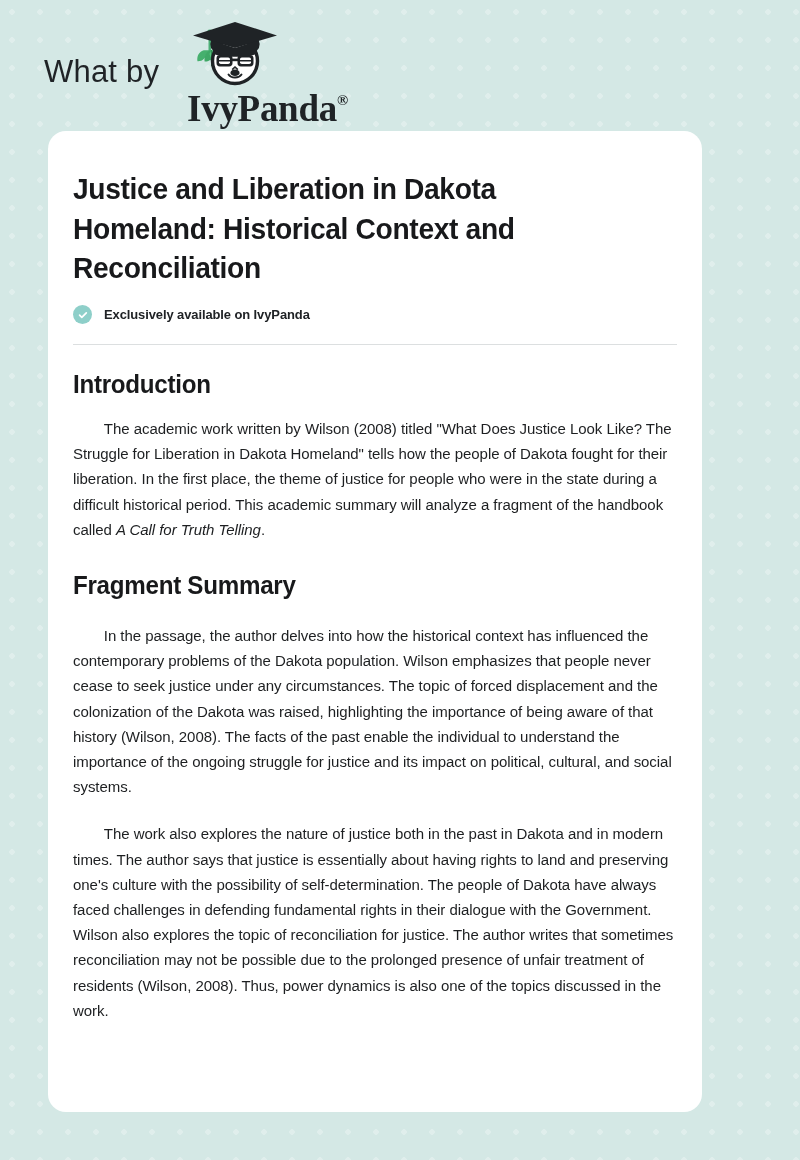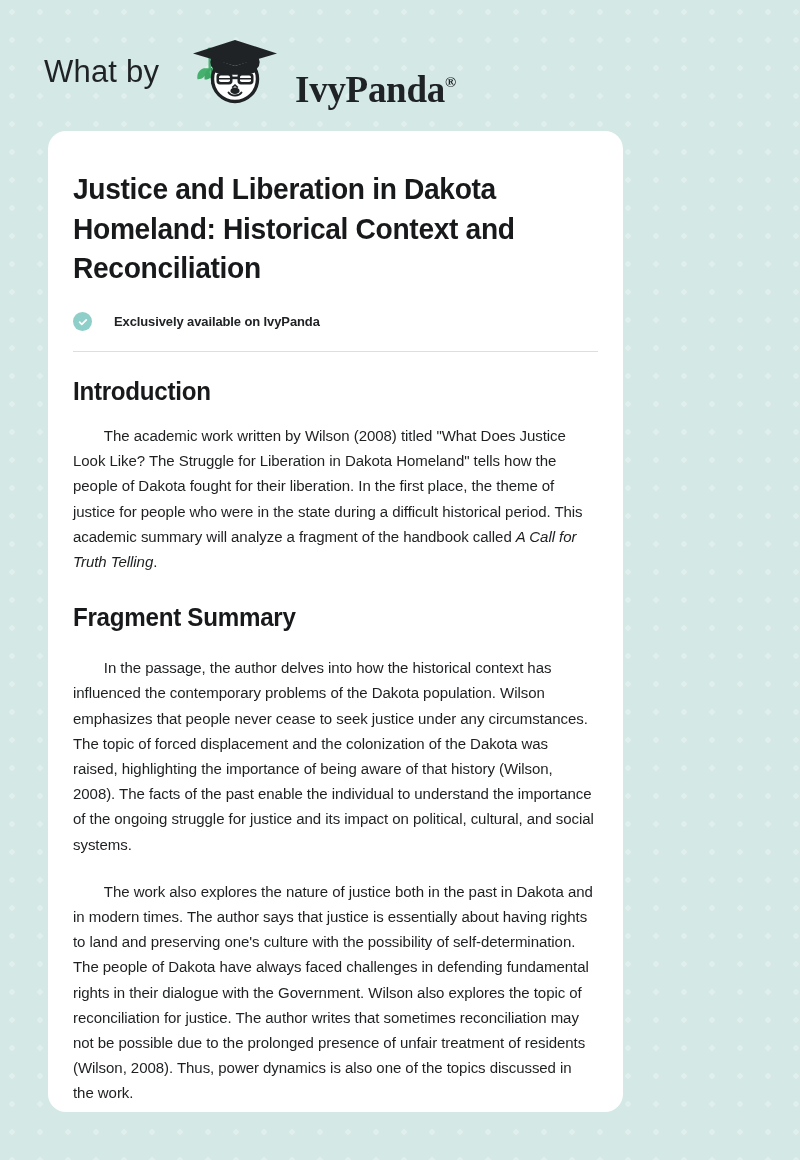--- a/index.html
+++ b/index.html
@@ -31,22 +31,23 @@
   .brand-essay-by {
     font-family: "Liberation Sans", sans-serif;
     font-size: 31px;
     font-weight: 400;
     color: #1f2326;
     letter-spacing: 0.2px;
     line-height: 1;
   }
   .brand-logo-group {
     display: flex;
-    align-items: flex-end;
+    align-items: flex-start;
     margin-left: 22px;
+    flex-direction: column;
   }
   .panda-mark {
     width: 108px;
     height: 72px;
     display: block;
   }
   .brand-wordmark {
     font-family: "Liberation Serif", serif;
     font-size: 37px;
     font-weight: 700;
@@ -63,21 +64,21 @@
     font-weight: 700;
     position: relative;
     top: -2px;
   }
 
   
   .paper-card {
     position: absolute;
     left: 48px;
     top: 131px;
-    width: 575px;
+    width: 654px;
     height: 981px;
     background: #ffffff;
     border-radius: 18px;
     box-sizing: border-box;
     padding: 0;
     overflow: hidden;
   }
   .card-inner {
     padding: 38px 25px 0 25px;
   }
@@ -93,22 +94,22 @@
     margin: 0;
     max-width: 570px;
     transform: scaleX(0.955);
     transform-origin: left top;
   }
 
   
   .exclusive-row {
     display: flex;
     align-items: center;
-    margin-top: 24px;
-    gap: 22px;
+    margin-top: 17px;
+    gap: 12px;
   }
   .check-badge {
     width: 19px;
     height: 19px;
     border-radius: 50%;
     background: #8ecfc9;
     display: flex;
     align-items: center;
     justify-content: center;
     flex: 0 0 auto;

